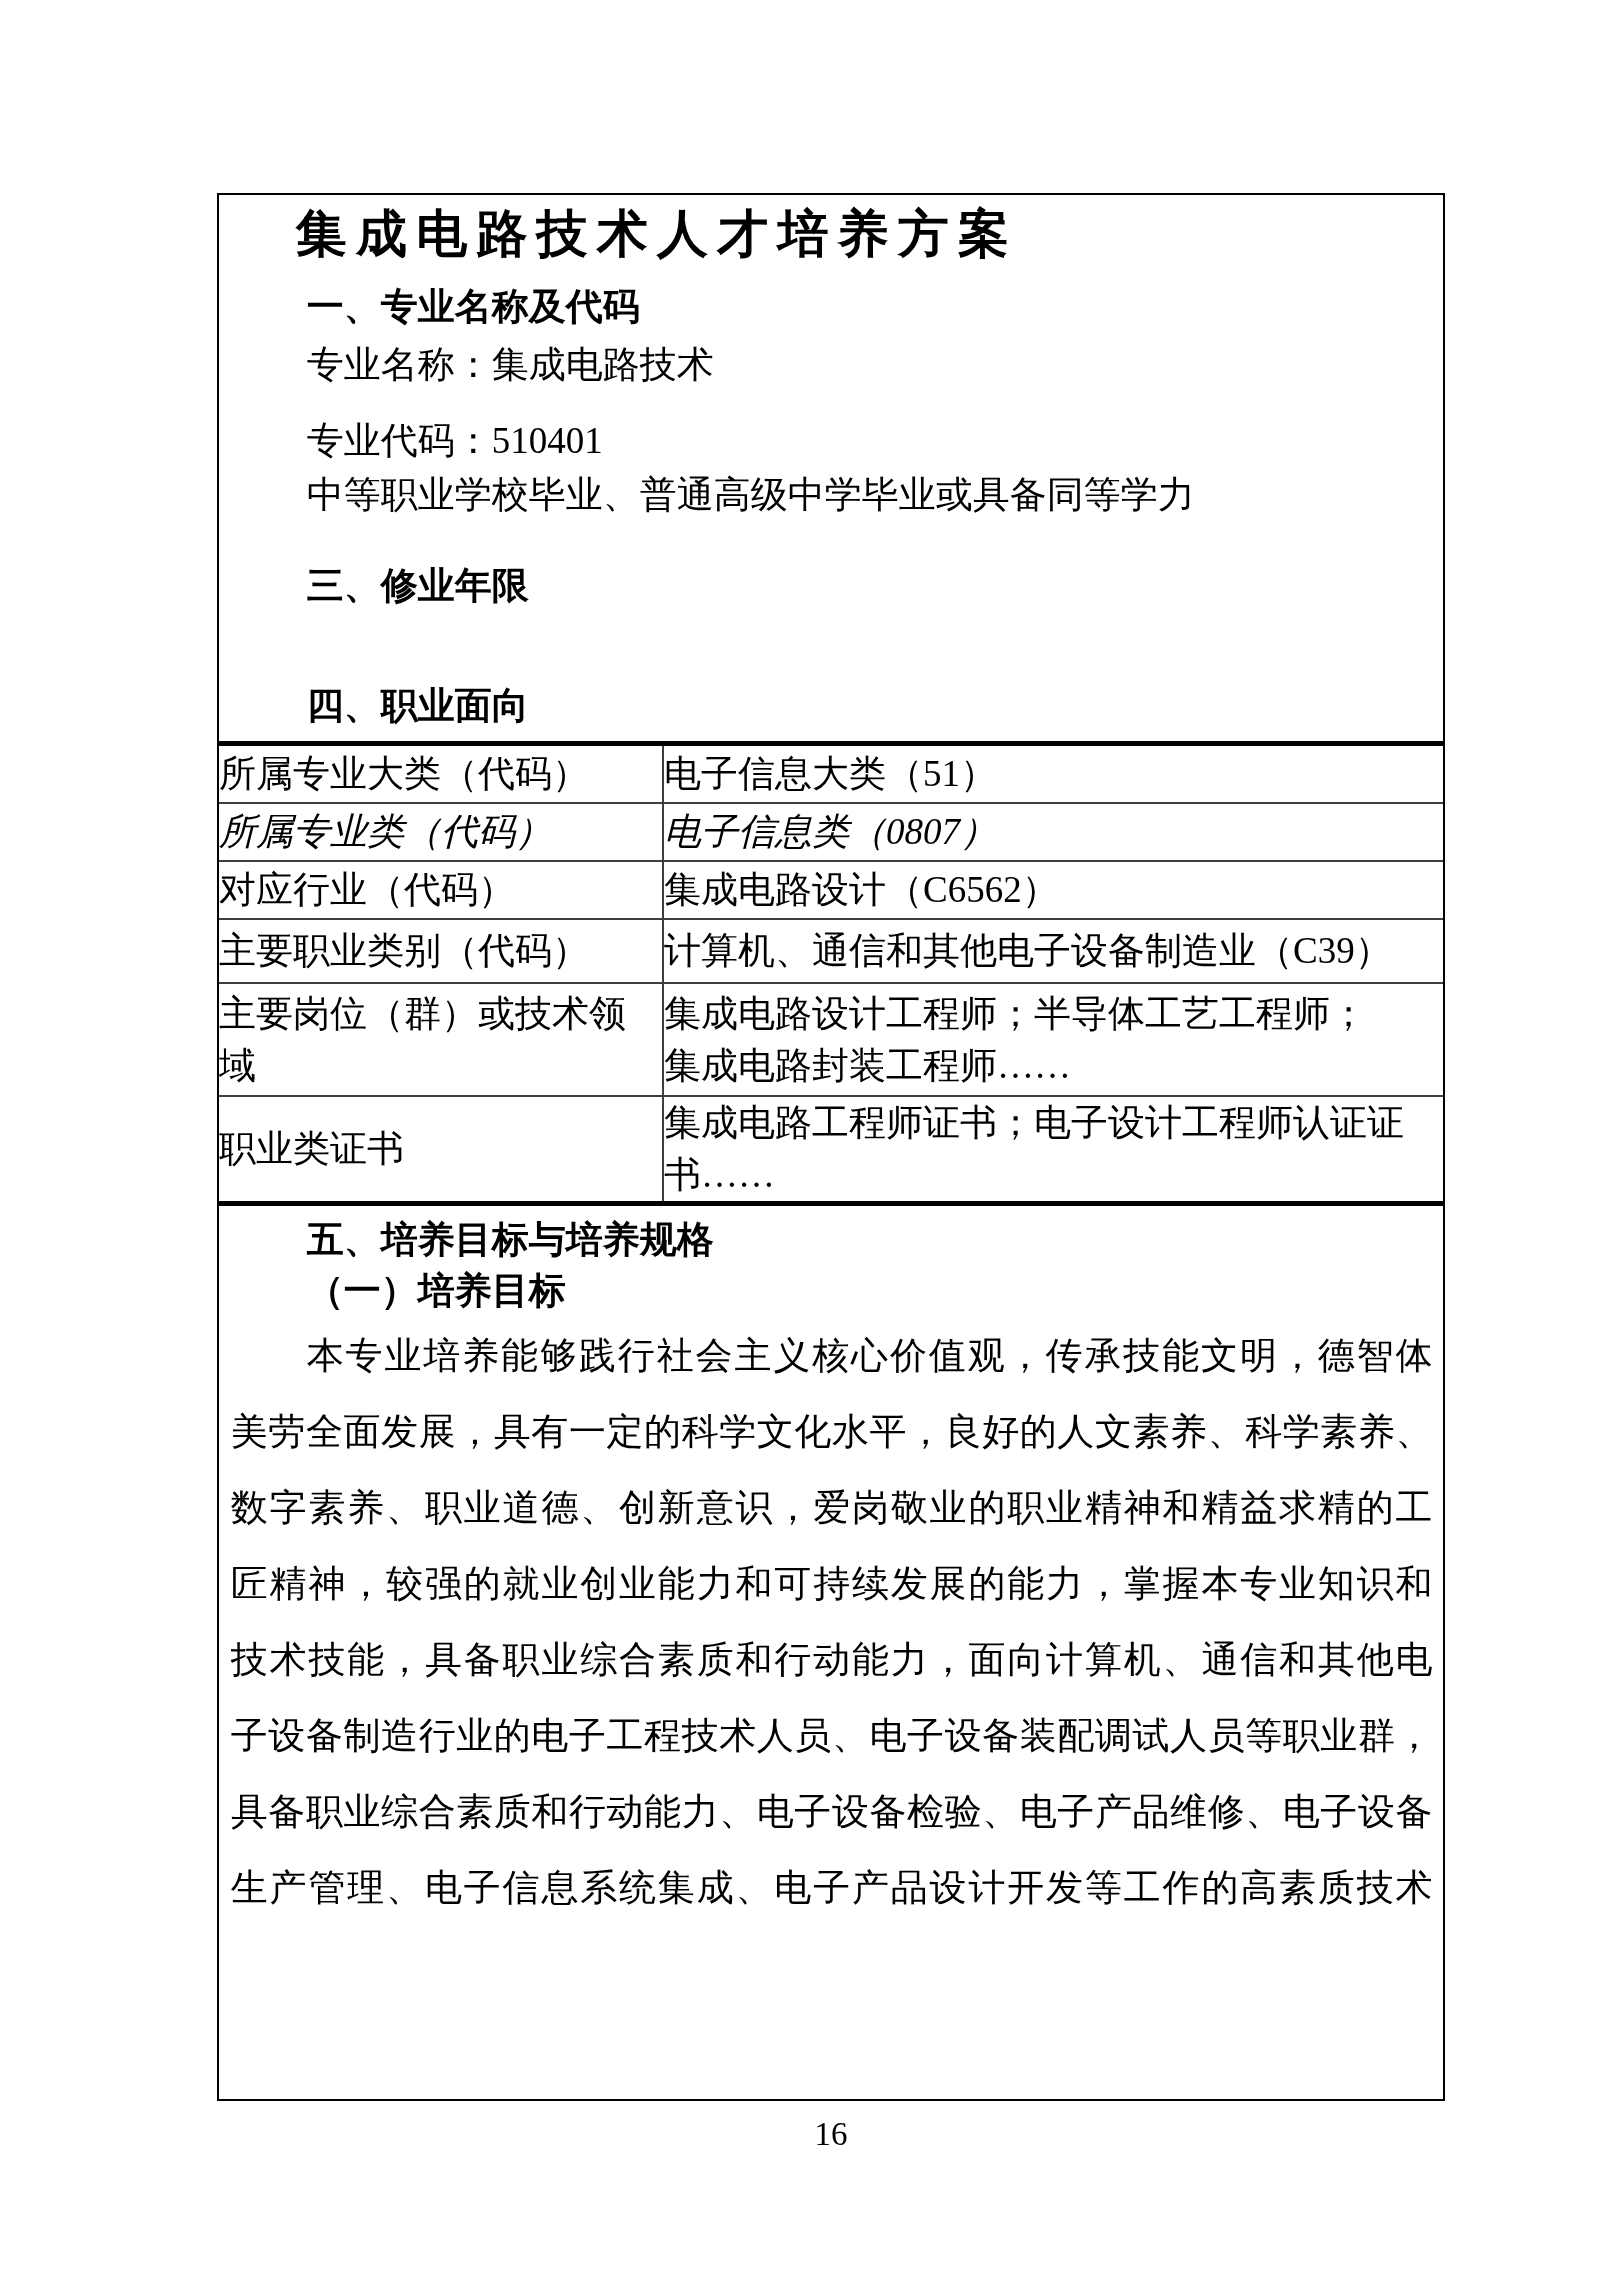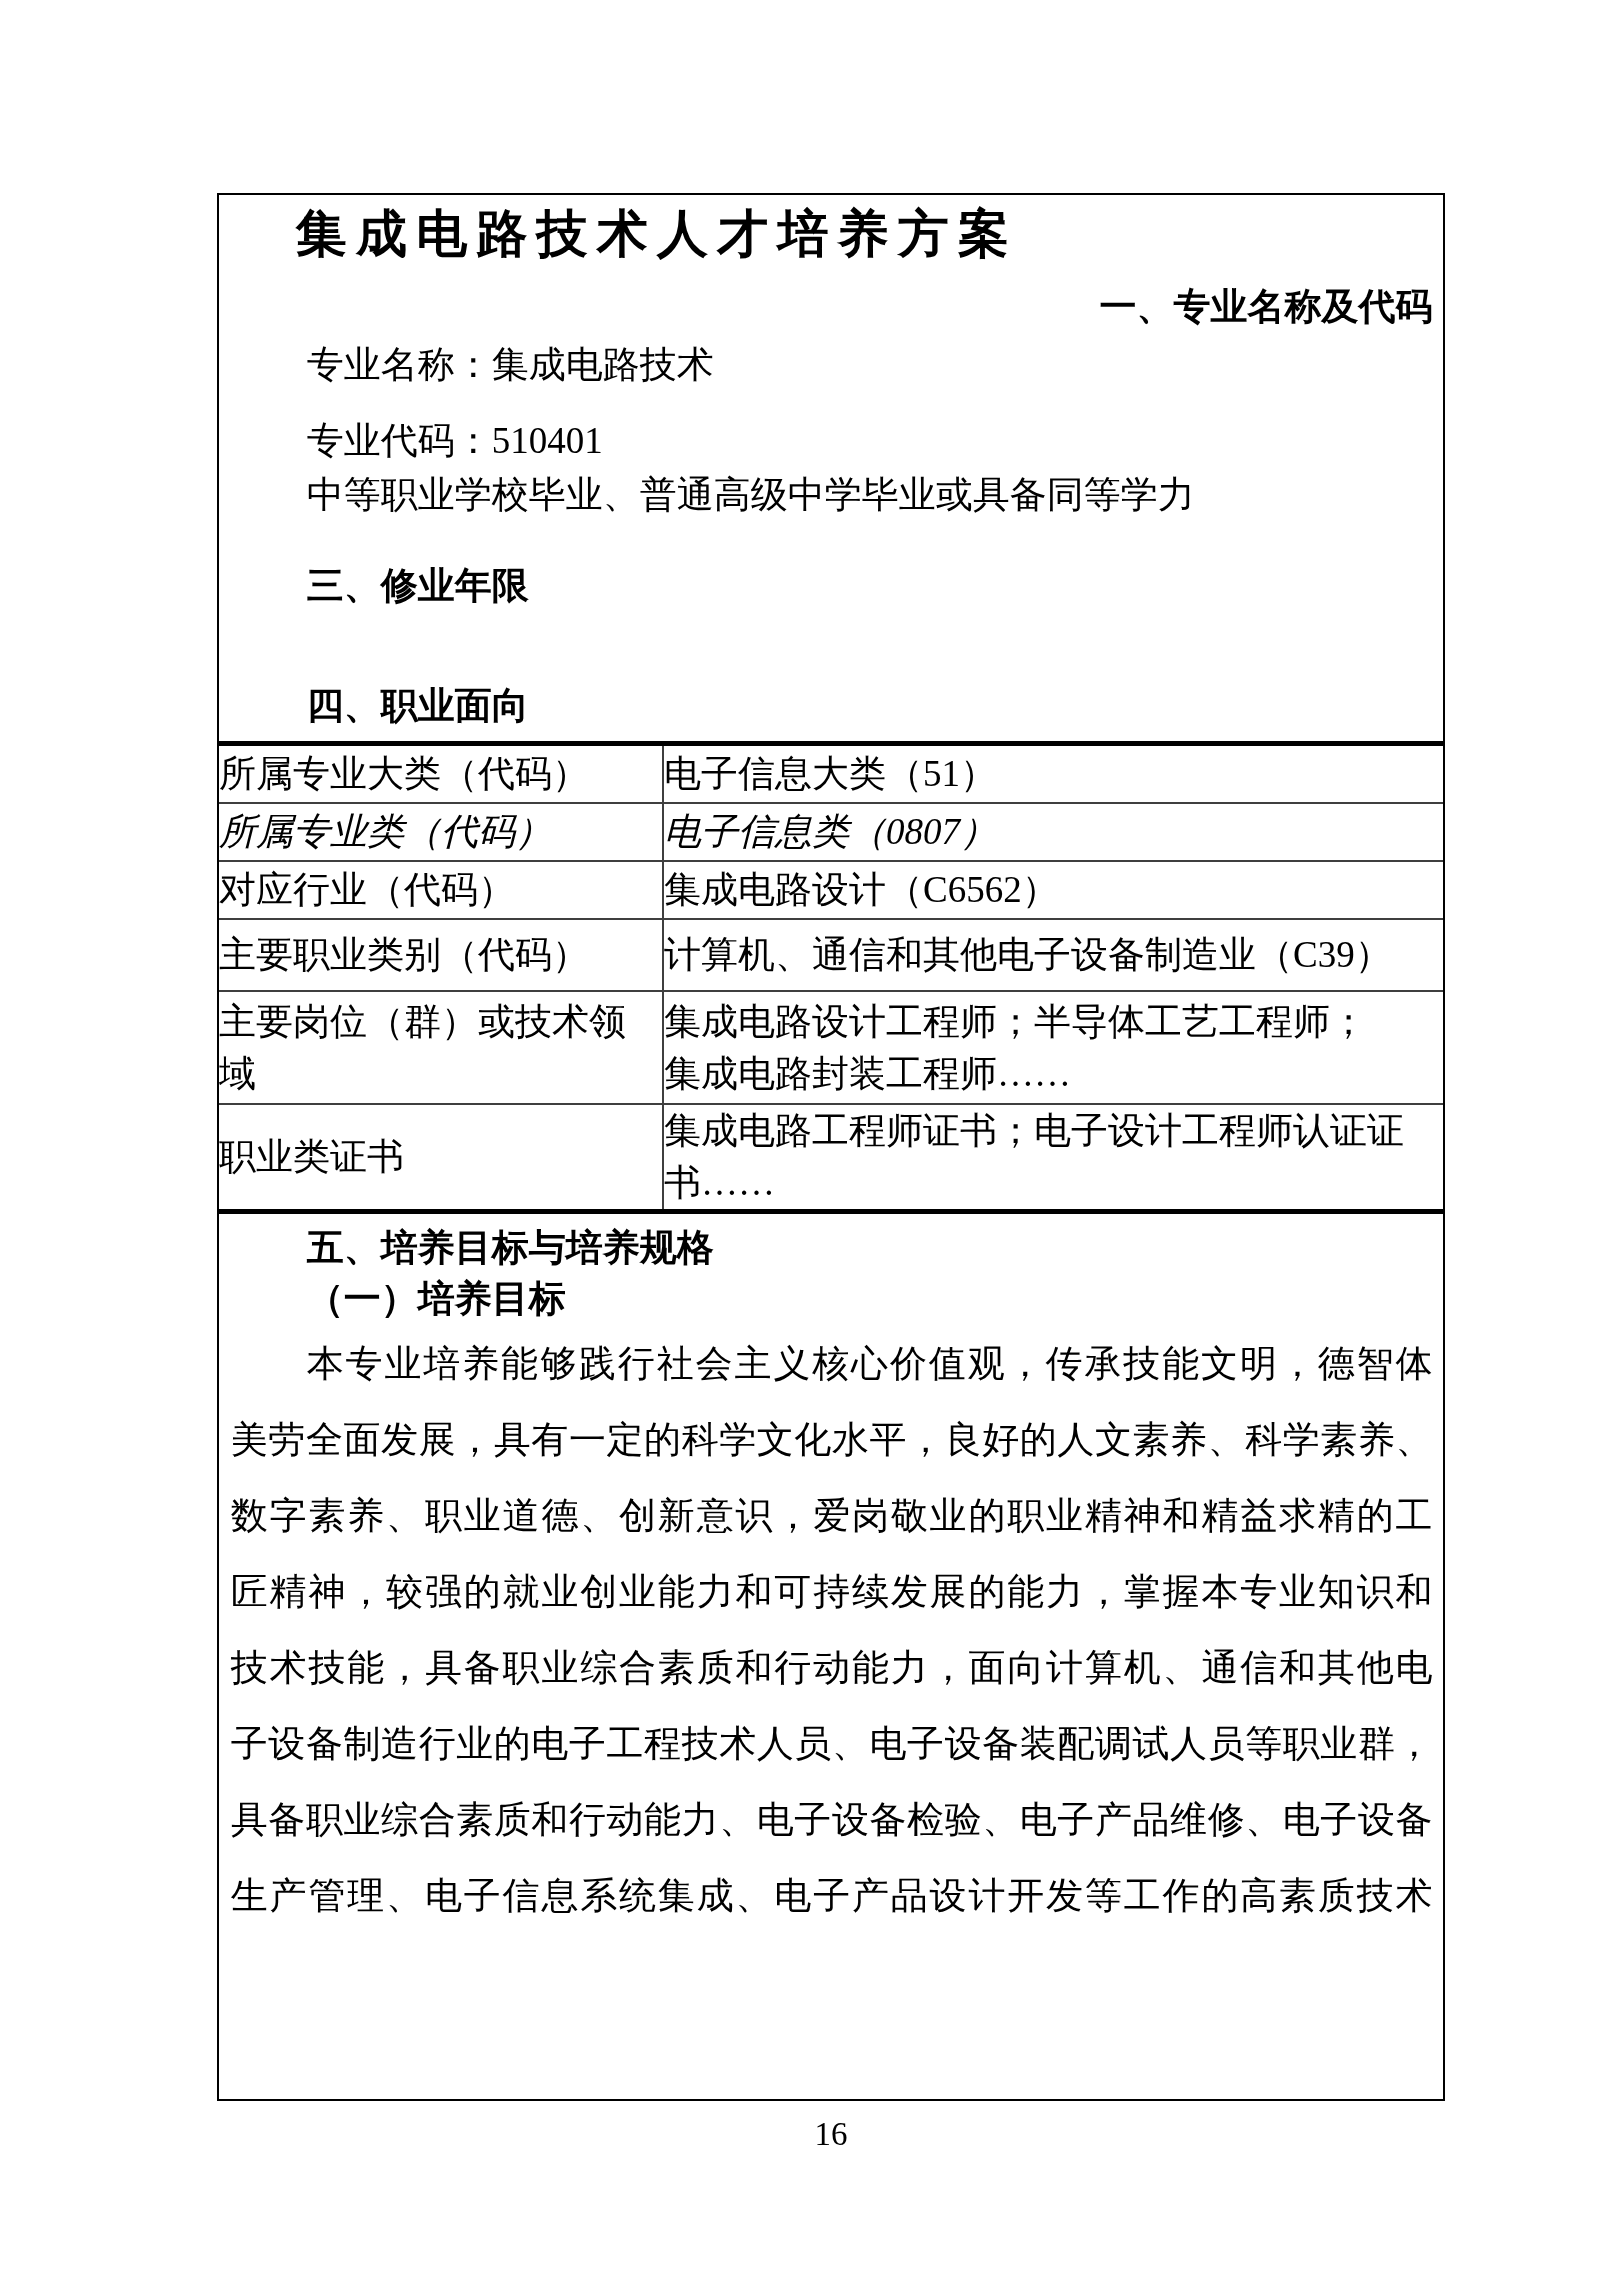--- a/index.html
+++ b/index.html
@@ -45,21 +45,21 @@
     text-indent: 2.05em;
     margin: 0;
   }
   .para {
     font-size: 37px;
     line-height: 46px;
     text-indent: 2.05em;
     margin: 0;
   }
 
-  .mt-h1   { margin-top: 19.6px; text-align: right; }
+  .mt-h1   { margin-top: 19.6px; }
   .mt-name { margin-top: 11.8px; }
   .mt-code { margin-top: 30px; }
   .mt-h2   { margin-top: 45px; }
   .mt-adm  { margin-top: 7.9px; }
   .mt-h3   { margin-top: 45px; }
   .mt-dur  { margin-top: 7.9px; }
   .mt-h4   { margin-top: 74px; }
   .mt-h5   { margin-top: 10.5px; }
   .mt-h5b  { margin-top: 5.2px;  }
 
@@ -84,21 +84,21 @@
     width: 444px;
     border-right: 2px solid #3f3f3f;
     padding-left: 17px;
     padding-right: 5.2px;
   }
   td.c2 { padding-left: 14.4px; padding-right: 5.2px; }
   .cell-line { line-height: 52px; }
   tr.r1 { height: 60px; }
   tr.r2 { height: 58px; font-style: italic; }
   tr.r3 { height: 58px; }
-  tr.r4 { height: 72px; }
+  tr.r4 { height: 64px; }
   tr.r5 { height: 113px; }
   tr.r6 { height: 106px; }
 
   .bodytext { margin-top: 3.9px; }
   .body-line {
     font-size: 37px;
     line-height: 76px;
     text-align: justify;
     text-align-last: justify;
   }

